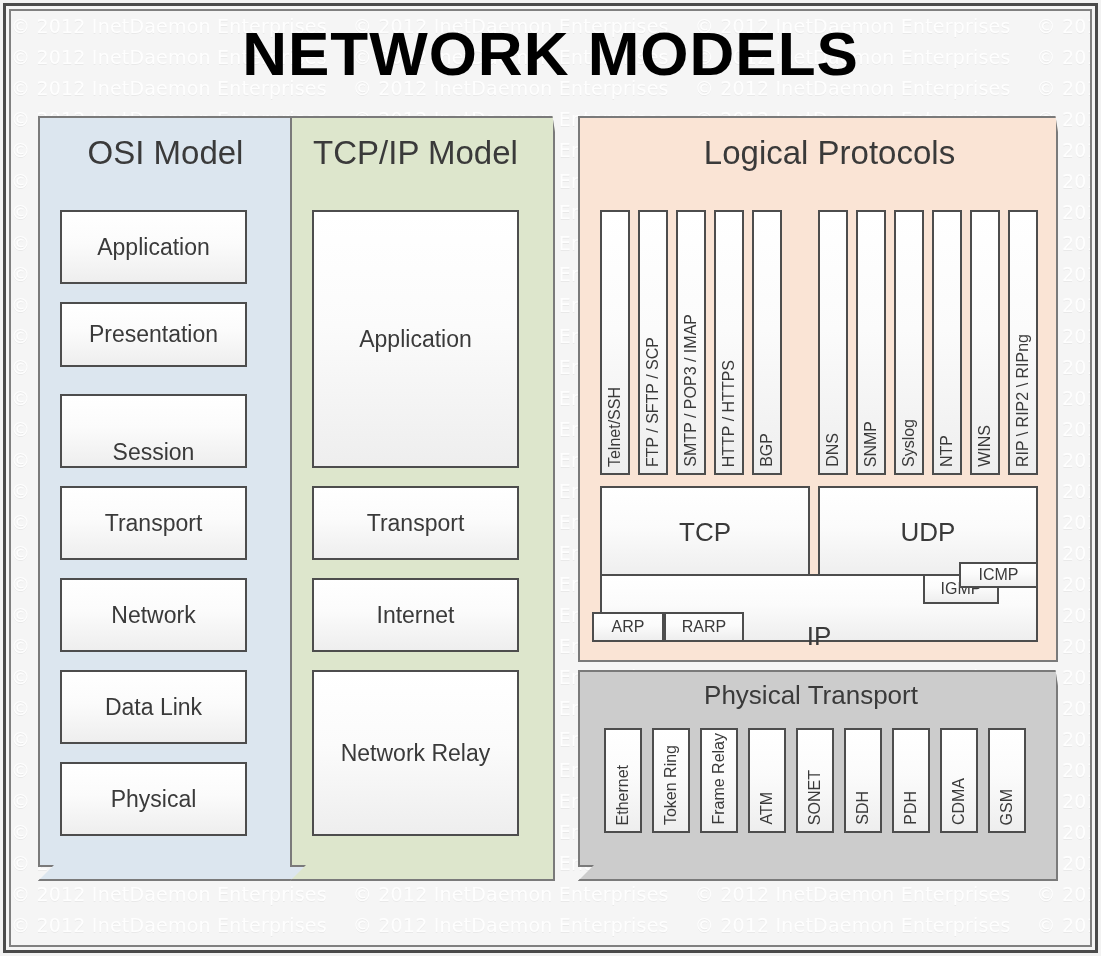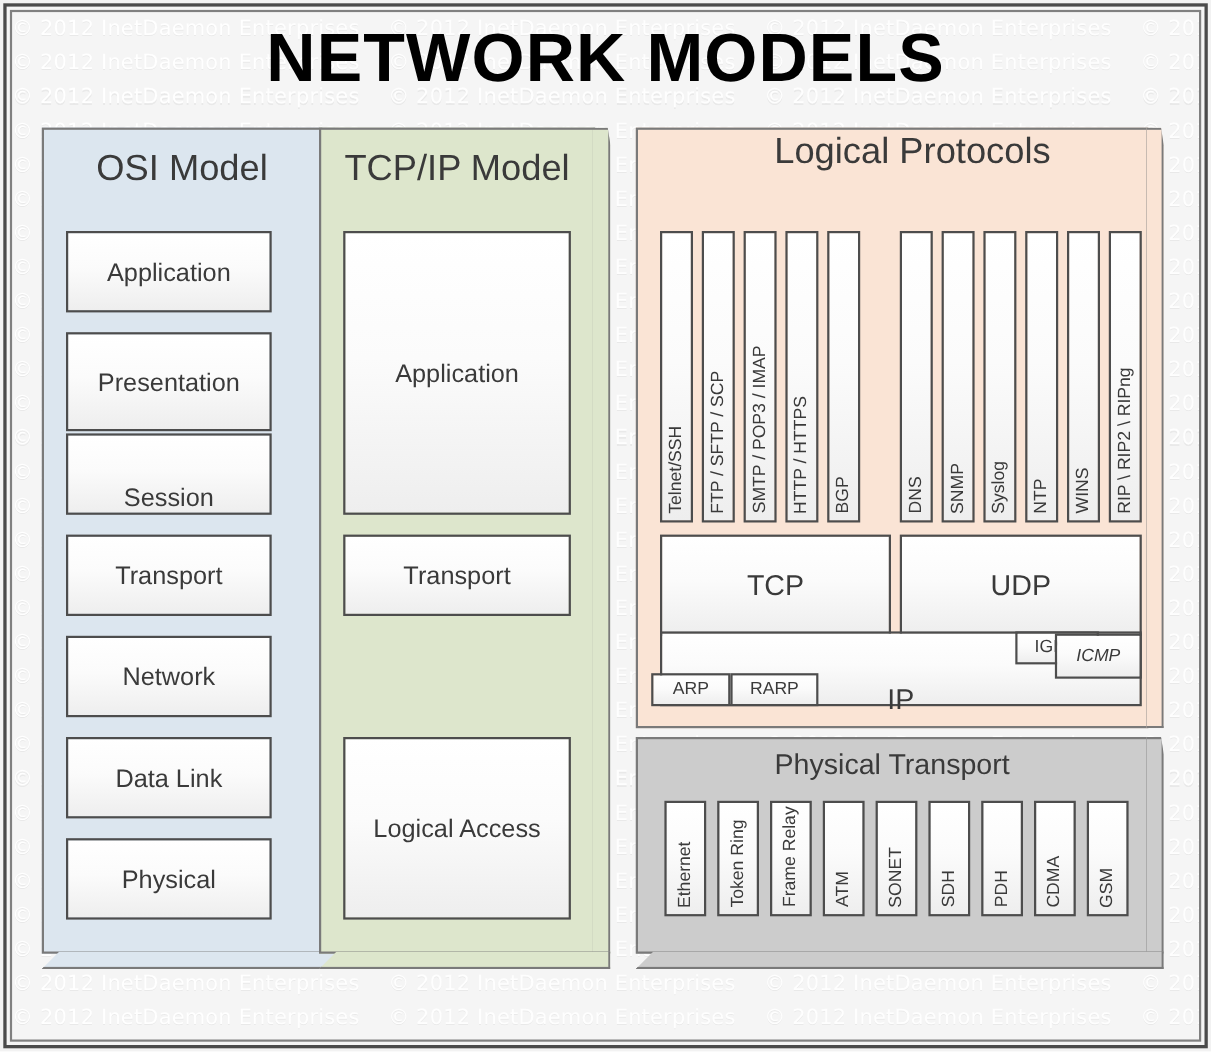--- a/index.html
+++ b/index.html
@@ -209,21 +209,21 @@
 
   <div class="panel panel-osi" style="left:38px; top:116px; width:245px; height:765px;padding-left:24px;">
     <div class="face"></div>
     <div class="side"></div>
     <div class="bottom"></div>
     <div class="panel-title" style="top:18px;">OSI Model</div>
 
     <div class="box layer" style="left:22px; top:94px; width:187px; height:74px;">
       <span>Application</span>
     </div>
-    <div class="box layer" style="left:22px; top:186px; width:187px; height:90px;">
+    <div class="box layer" style="left:22px; top:186px; width:187px; height:65px;">
       <span>Presentation</span>
     </div>
     <div class="box layer" style="left:22px; top:278px; width:187px; height:74px;align-items:flex-end;">
       <span>Session</span>
     </div>
     <div class="box layer" style="left:22px; top:370px; width:187px; height:74px;">
       <span>Transport</span>
     </div>
     <div class="box layer" style="left:22px; top:462px; width:187px; height:74px;">
       <span>Network</span>
@@ -241,30 +241,33 @@
     <div class="side"></div>
     <div class="bottom"></div>
     <div class="panel-title" style="top:18px;">TCP/IP Model</div>
 
     <div class="box layer" style="left:22px; top:94px; width:207px; height:258px;">
       <span>Application</span>
     </div>
     <div class="box layer" style="left:22px; top:370px; width:207px; height:74px;">
       <span>Transport</span>
     </div>
+    <div class="box layer" style="left:22px; top:462px; width:207px; height:74px;">
+      <span>Internet</span>
+    </div>
     <div class="box layer" style="left:22px; top:554px; width:207px; height:166px;">
-      <span>Logical Access</span>
+      <span>Network Relay</span>
     </div>
   </div>
 
   <div class="panel panel-logical" style="left:578px; top:116px; width:480px; height:560px;">
     <div class="face"></div>
     <div class="side"></div>
 
-    <div class="panel-title" style="top:2px;padding-left:37px;">Logical Protocols</div>
+    <div class="panel-title" style="top:18px;padding-left:37px;">Logical Protocols</div>
 
     <div class="box vert small" style="left:22px; top:94px; width:30px; height:265px;">
       <span>Telnet/SSH</span>
     </div>
     <div class="box vert small" style="left:60px; top:94px; width:30px; height:265px;">
       <span>FTP / SFTP / SCP</span>
     </div>
     <div class="box vert small" style="left:98px; top:94px; width:30px; height:265px;">
       <span>SMTP / POP3 / IMAP</span>
     </div>
@@ -300,21 +303,21 @@
     <div class="box proto" style="left:240px; top:370px; width:220px; height:92px;">
       <span>UDP</span>
     </div>
 
     <div class="box" id="ip-box" style="left:22px; top:458px; width:438px; height:68px; display:block;">
       <div class="ip-label">IP</div>
     </div>
     <div class="box small" style="left:305px; top:458px; width:76px; height:30px;margin-left:40px;">
       <span>IGMP</span>
     </div>
-    <div class="box small" style="left:381px; top:460px; width:79px; height:41px;font-style:italic;">
+    <div class="box small" style="left:381px; top:446px; width:79px; height:26px;">
       <span>ICMP</span>
     </div>
     <div class="box small" style="left:14px; top:496px; width:72px; height:30px;">
       <span>ARP</span>
     </div>
     <div class="box small" style="left:86px; top:496px; width:80px; height:30px;">
       <span>RARP</span>
     </div>
   </div>
 

